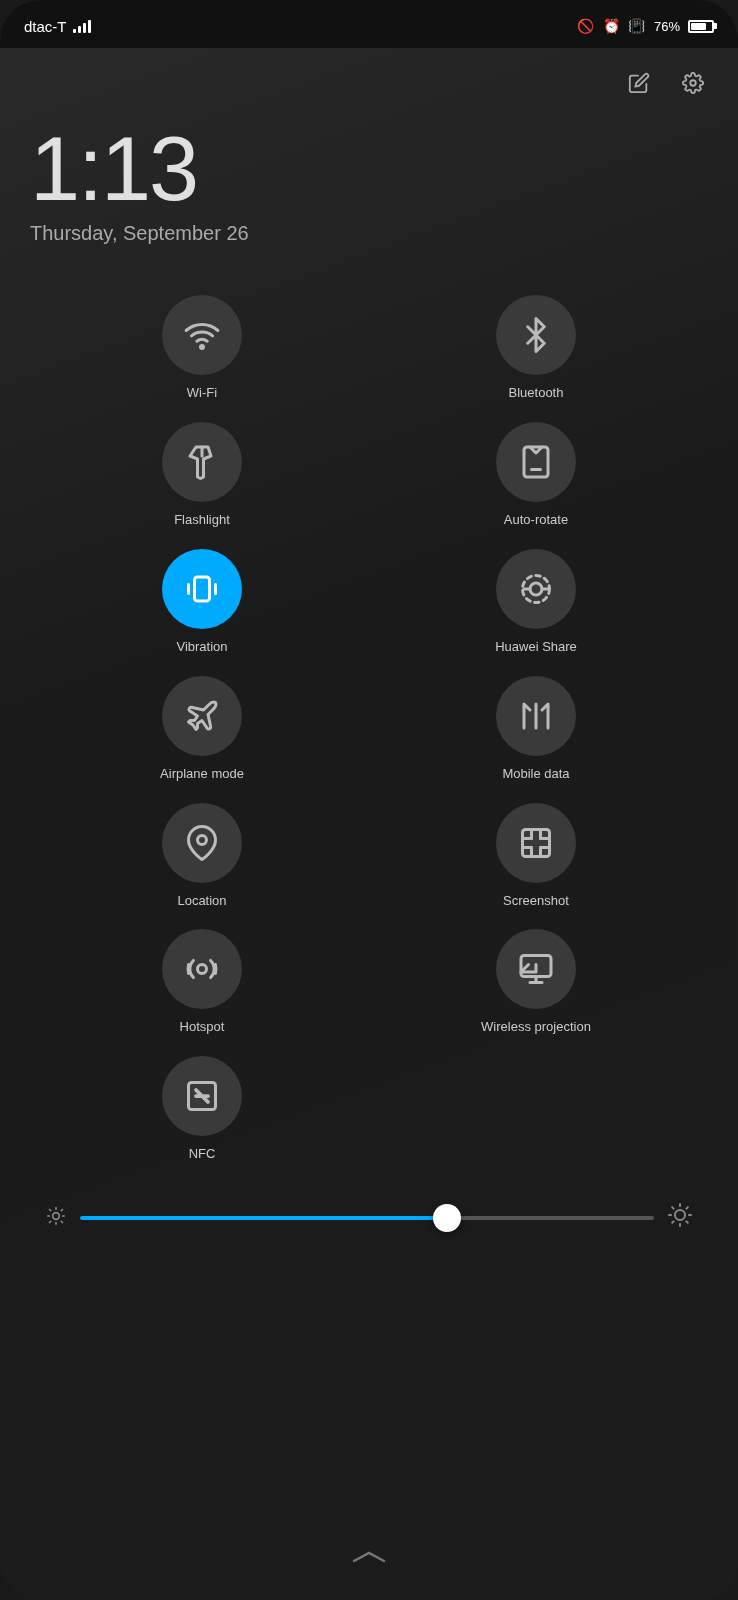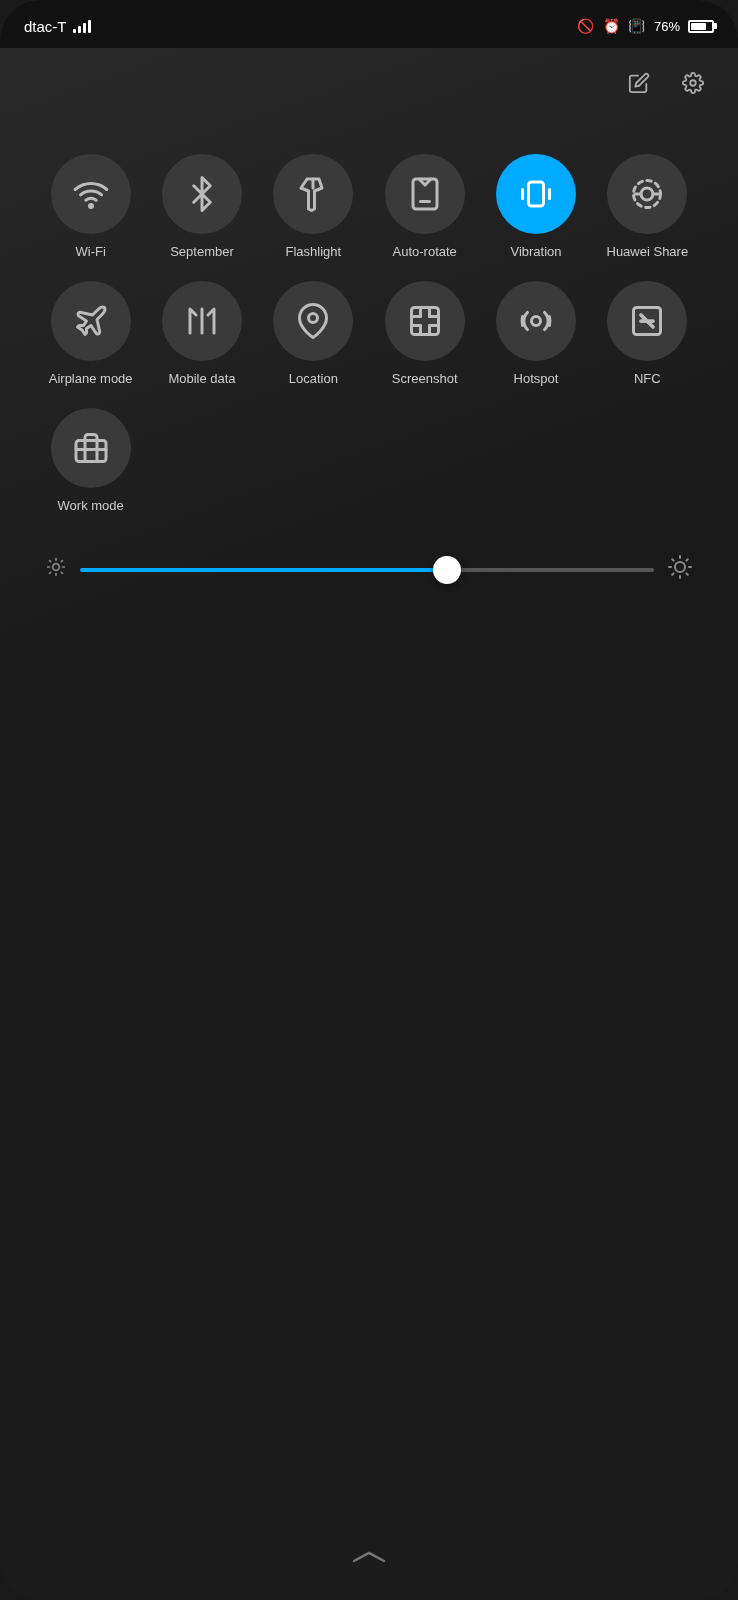--- a/index.html
+++ b/index.html
@@ -145,21 +145,21 @@
       font-weight: 300;
     }
 
     
     .toggles-section {
       margin-top: 50px;
     }
 
     .toggles-grid {
       display: grid;
-      grid-template-columns: repeat(6, 1fr);
+      grid-template-columns: repeat(2, 1fr);
       gap: 20px 10px;
       padding: 0 10px;
     }
 
     .toggle-item {
       display: flex;
       flex-direction: column;
       align-items: center;
       gap: 10px;
       cursor: pointer;
@@ -281,20 +281,24 @@
         </svg>
       </button>
       <button class="top-action-btn" title="Settings">
         <svg width="22" height="22" viewBox="0 0 24 24" fill="none" stroke="#aaa" stroke-width="2" stroke-linecap="round" stroke-linejoin="round">
           <circle cx="12" cy="12" r="3"></circle>
           <path d="M19.4 15a1.65 1.65 0 0 0 .33 1.82l.06.06a2 2 0 0 1-2.83 2.83l-.06-.06a1.65 1.65 0 0 0-1.82-.33 1.65 1.65 0 0 0-1 1.51V21a2 2 0 0 1-4 0v-.09A1.65 1.65 0 0 0 9 19.4a1.65 1.65 0 0 0-1.82.33l-.06.06a2 2 0 0 1-2.83-2.83l.06-.06A1.65 1.65 0 0 0 4.68 15a1.65 1.65 0 0 0-1.51-1H3a2 2 0 0 1 0-4h.09A1.65 1.65 0 0 0 4.6 9a1.65 1.65 0 0 0-.33-1.82l-.06-.06a2 2 0 0 1 2.83-2.83l.06.06A1.65 1.65 0 0 0 9 4.68a1.65 1.65 0 0 0 1-1.51V3a2 2 0 0 1 4 0v.09a1.65 1.65 0 0 0 1 1.51 1.65 1.65 0 0 0 1.82-.33l.06-.06a2 2 0 0 1 2.83 2.83l-.06.06A1.65 1.65 0 0 0 19.4 9a1.65 1.65 0 0 0 1.51 1H21a2 2 0 0 1 0 4h-.09a1.65 1.65 0 0 0-1.51 1z"></path>
         </svg>
       </button>
     </div>
 
+    <div class="time-display">
+      <div class="time-text">1:13</div>
+      <div class="date-text">Thursday, September 26</div>
+    </div>
 
     <div class="toggles-section">
       <div class="toggles-grid">
 
         <div class="toggle-item">
           <div class="toggle-circle">
             <svg viewBox="0 0 24 24">
                 <path d="M5 12.55a11 11 0 0 1 14.08 0"></path>
                 <path d="M1.42 9a16 16 0 0 1 21.16 0"></path>
                 <path d="M8.53 16.11a6 6 0 0 1 6.95 0"></path>
@@ -303,21 +307,21 @@
           </div>
           <span class="toggle-label">Wi-Fi</span>
         </div>
 
         <div class="toggle-item">
           <div class="toggle-circle">
             <svg viewBox="0 0 24 24">
                 <polyline points="6.5 6.5 17.5 17.5 12 23 12 1 17.5 6.5 6.5 17.5"></polyline>
               </svg>
           </div>
-          <span class="toggle-label">September</span>
+          <span class="toggle-label">Bluetooth</span>
         </div>
 
         <div class="toggle-item">
           <div class="toggle-circle">
             <svg viewBox="0 0 24 24">
                 <path d="M8 2h8l2 6-5 2v12l-2 1-2-1V10L4 8z" stroke="currentColor" stroke-width="2" fill="none"></path>
                 <line x1="12" y1="2" x2="12" y2="8"></line>
               </svg>
           </div>
           <span class="toggle-label">Flashlight</span>
@@ -412,41 +416,43 @@
               <path d="M6.3 6.3a8 8 0 0 0 0 11.4"></path>
               <path d="M17.7 6.3a8 8 0 0 1 0 11.4"></path>
               <path d="M3.05 9.05A13 13 0 0 0 3.05 14.95"></path>
               <path d="M20.95 9.05A13 13 0 0 1 20.95 14.95"></path>
             </svg>
           </div>
           <span class="toggle-label">Hotspot</span>
         </div>
 
 
+        <div class="toggle-item">
+          <div class="toggle-circle">
+            <svg viewBox="0 0 24 24">
+              <rect x="2" y="3" width="20" height="14" rx="2"></rect>
+              <line x1="8" y1="21" x2="16" y2="21"></line>
+              <line x1="12" y1="17" x2="12" y2="21"></line>
+              <polyline points="7 9 2 14 12 14 12 9"></polyline>
+            </svg>
+          </div>
+          <span class="toggle-label">Wireless
+projection</span>
+        </div>
 
         <div class="toggle-item">
           <div class="toggle-circle">
             <svg viewBox="0 0 24 24">
               <rect x="3" y="3" width="18" height="18" rx="2"></rect>
               <path d="M8 12h8M8 8l8 8" stroke-width="2.5"></path>
             </svg>
           </div>
           <span class="toggle-label">NFC</span>
         </div>
 
-        <div class="toggle-item">
-          <div class="toggle-circle">
-            <svg viewBox="0 0 24 24">
-                <rect x="2" y="7" width="20" height="14" rx="2" ry="2"></rect>
-                <path d="M16 21V5a2 2 0 0 0-2-2h-4a2 2 0 0 0-2 2v16"></path>
-                <line x1="2" y1="13" x2="22" y2="13"></line>
-              </svg>
-          </div>
-          <span class="toggle-label">Work mode</span>
-        </div>
 
       </div>
     </div>
 
     <div class="brightness-row">
       <span class="brightness-icon-sm">
         <svg width="20" height="20" viewBox="0 0 24 24" fill="none" stroke="#888" stroke-width="2" stroke-linecap="round">
           <circle cx="12" cy="12" r="4"></circle>
           <line x1="12" y1="2" x2="12" y2="4"></line>
           <line x1="12" y1="20" x2="12" y2="22"></line>

